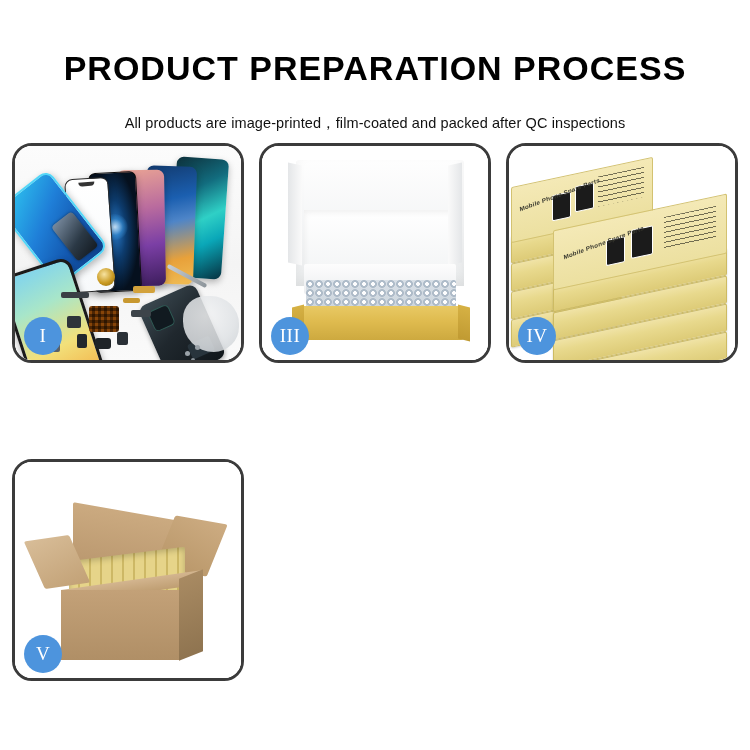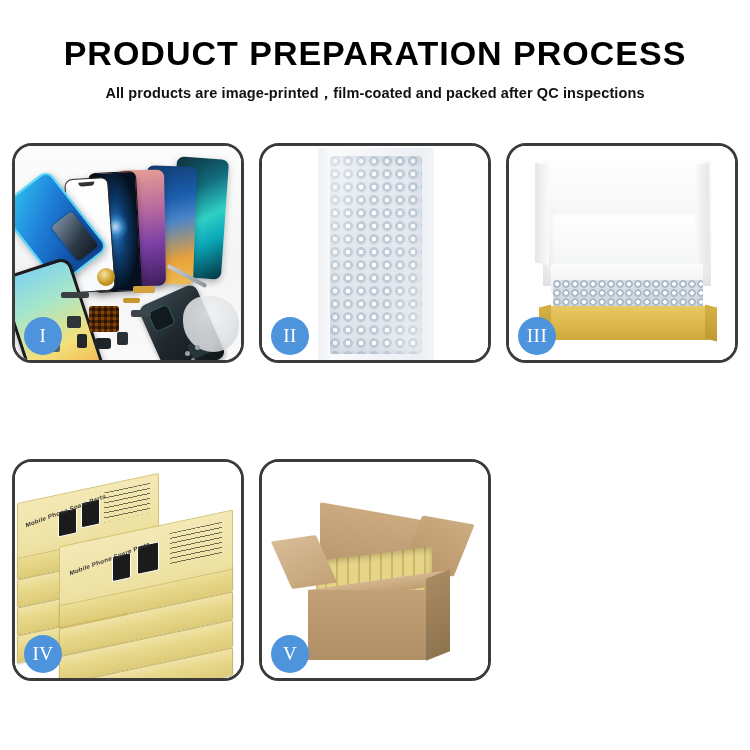--- a/index.html
+++ b/index.html
@@ -17,36 +17,36 @@
 
   
   .header {
     position: absolute;
     left: 0;
     top: 0;
     width: 750px;
     text-align: center;
   }
   .page-title {
-    margin: 0;
+    margin: 15px;
     padding-top: 36px;
     font-family: "Liberation Sans", sans-serif;
     font-size: 34px;
     font-weight: 700;
     letter-spacing: 1.0px;
     color: #000000;
     line-height: 1.0;
     white-space: nowrap;
   }
   .page-subtitle {
     margin: 0;
     padding-top: 14px;
     font-family: "Liberation Sans", sans-serif;
     font-size: 14.5px;
-    font-weight: 700;
+    font-weight: 400;
     letter-spacing: 0.1px;
     color: #111111;
     white-space: nowrap;
   }
 
   
   .grid {
     position: absolute;
     left: 12px;
     top: 143px;
@@ -535,31 +535,20 @@
         <div class="part p-sm5"></div>
         <div class="part p-sm6"></div>
         <div class="part p-screw1"></div>
         <div class="part p-screw2"></div>
         <div class="part p-screw3"></div>
       </div>
     </div>
     <div class="badge">I</div>
   </div>
 
-  <div class="panel">
-    <div class="panel-inner">
-      <div class="scene-bubble">
-        <div class="bubble-bag">
-          <div class="bubble-field"></div>
-          <div class="bubble-sheen"></div>
-        </div>
-      </div>
-    </div>
-    <div class="badge">II</div>
-  </div>
 
   <div class="panel">
     <div class="panel-inner">
       <div class="scene-box3">
         <div class="b3-lid"></div>
         <div class="b3-lid-l"></div>
         <div class="b3-lid-r"></div>
         <div class="b3-foam"></div>
         <div class="b3-bubble"></div>
         <div class="b3-front"></div>

